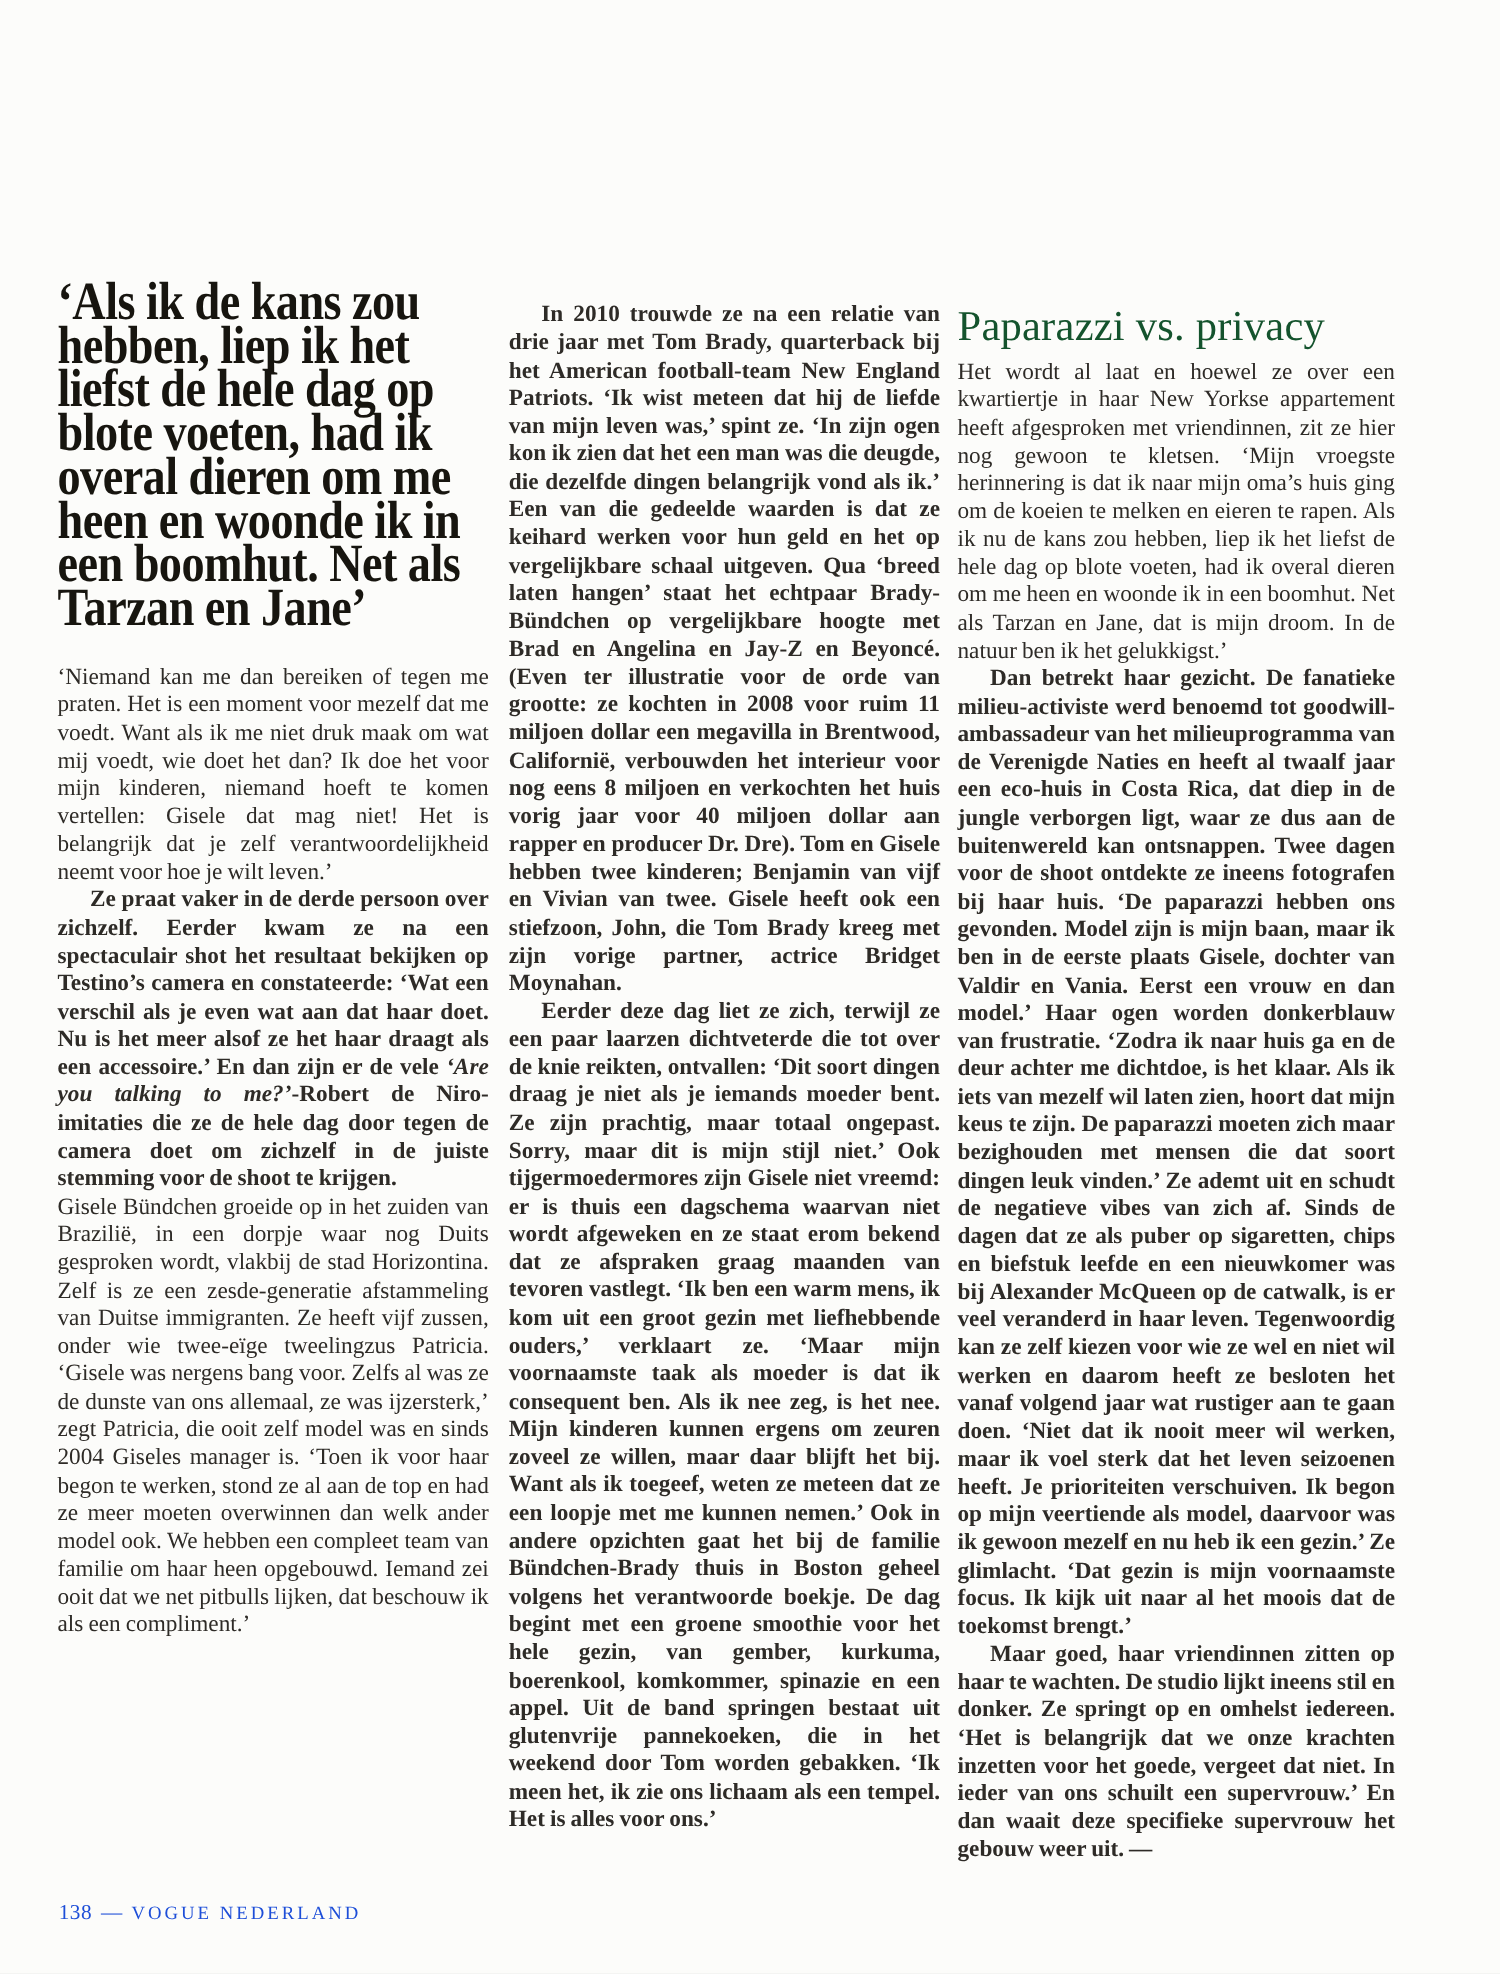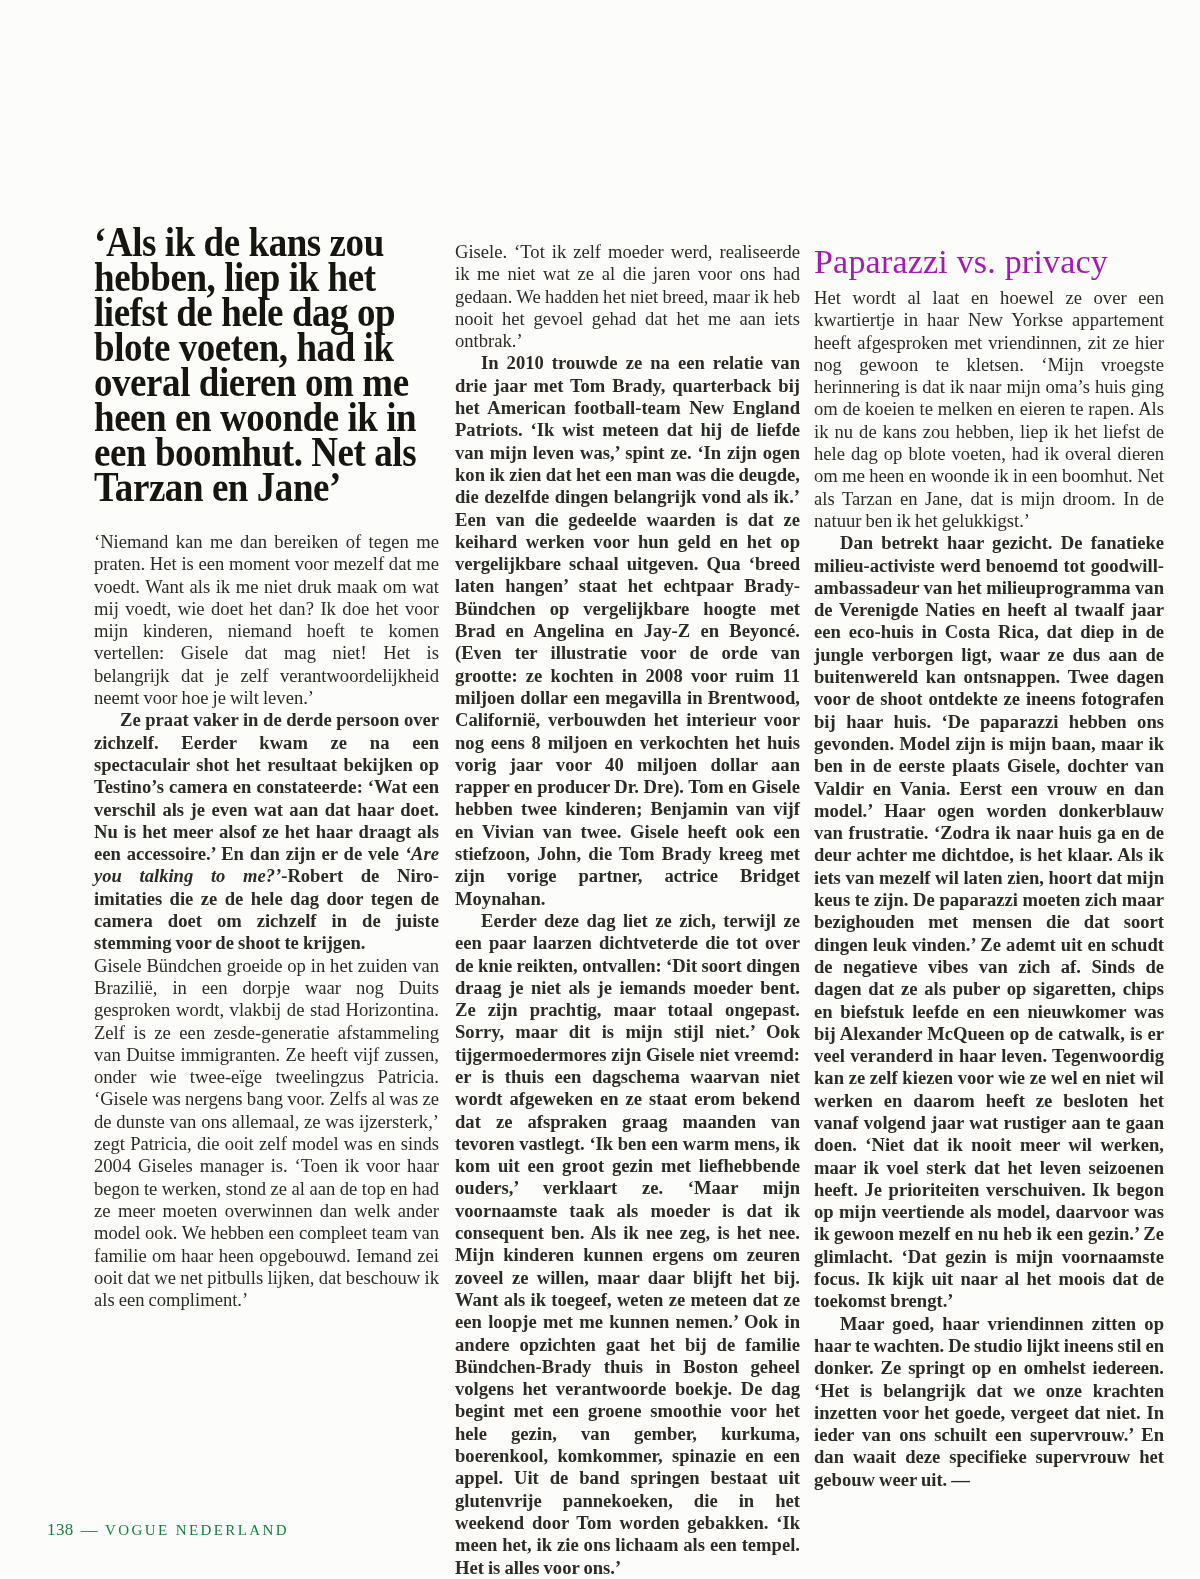--- a/index.html
+++ b/index.html
@@ -6,21 +6,21 @@
   .page {
     position: relative;
     width: 1200px;
     height: 1579px;
     margin: 0 auto;
     background: #fcfcfa;
     font-family: "Liberation Serif", serif;
     color: #2e2b27;
     overflow: hidden;
   }
-  .col { position: absolute; margin-left: 48px; }
+  .col { position: absolute; }
   .col1 { left: 46px;  top: 224px; width: 345px; }
   .col2 { left: 407px; top: 241px; width: 345px; }
   .col3 { left: 766px; top: 242px; width: 350px; }
 
   .pullquote { margin: 0 0 27px 0; }
   .pq-line {
     font-size: 43px;
     font-weight: 700;
     line-height: 35px;
     letter-spacing: -0.5px;
@@ -39,31 +39,31 @@
     hyphens: auto;
   }
   p.indent { text-indent: 26px; font-weight: bold; }
 
   h2.heading {
     margin: 13px 0 5px 0;
     font-weight: 400;
     font-size: 34px;
     line-height: 40px;
     letter-spacing: 0.2px;
-    color: #a21caf;
+    color: #14532d;
   }
   .col3 h2.heading { margin-top: 0; margin-bottom: 5px; }
 
   .it { font-style: italic; }
 
   .footer {
     position: absolute;
     left: 47px;
     top: 1520px;
-    color: #15803d;
+    color: #1d4ed8;
     font-size: 17px;
     letter-spacing: 0.4px;
   }
   .footer .dash { margin: 0 7px; }
   .footer .mag { font-size: 15px; letter-spacing: 2.4px; }
 </style>
 </head>
 <body>
 
 <div class="page">
@@ -78,21 +78,20 @@
       <div class="pq-line">heen en woonde ik in</div>
       <div class="pq-line">een boomhut. Net als</div>
       <div class="pq-line">Tarzan en Jane’</div>
     </div>
     <p class="body">‘Niemand kan me dan bereiken of tegen me praten. Het is een moment voor mezelf dat me voedt. Want als ik me niet druk maak om wat mij voedt, wie doet het dan? Ik doe het voor mijn kinderen, niemand hoeft te komen vertellen: Gisele dat mag niet! Het is belangrijk dat je zelf verantwoordelijkheid neemt voor hoe je wilt leven.’</p>
     <p class="body indent"><span>Ze praat vaker in de derde persoon over zichzelf. Eerder kwam ze na een spectaculair shot het resultaat bekijken op Testino’s camera en constateerde: ‘Wat een verschil als je even wat aan dat haar doet. Nu is het meer alsof ze het haar draagt als een accessoire.’ En dan zijn er de vele </span><span class="it">‘Are you talking to me?’</span><span>-Robert de Niro-imitaties die ze de hele dag door tegen de camera doet om zichzelf in de juiste stemming voor de shoot te krijgen.</span></p>
     <p class="body">Gisele Bündchen groeide op in het zuiden van Brazilië, in een dorpje waar nog Duits gesproken wordt, vlakbij de stad Horizontina. Zelf is ze een zesde-generatie afstammeling van Duitse immigranten. Ze heeft vijf zussen, onder wie twee-eïge tweelingzus Patricia. ‘Gisele was nergens bang voor. Zelfs al was ze de dunste van ons allemaal, ze was ijzersterk,’ zegt Patricia, die ooit zelf model was en sinds 2004 Giseles manager is. ‘Toen ik voor haar begon te werken, stond ze al aan de top en had ze meer moeten overwinnen dan welk ander model ook. We hebben een compleet team van familie om haar heen opgebouwd. Iemand zei ooit dat we net pitbulls lijken, dat beschouw ik als een compliment.’</p>
   </section>
 
   <section class="col col2">
-    <p class="body">Gisele. ‘Tot ik zelf moeder werd, realiseerde ik me niet wat ze al die jaren voor ons had gedaan. We hadden het niet breed, maar ik heb nooit het gevoel gehad dat het me aan iets ontbrak.’</p>
     <p class="body indent">In 2010 trouwde ze na een relatie van drie jaar met Tom Brady, quarterback bij het American football-team New England Patriots. ‘Ik wist meteen dat hij de liefde van mijn leven was,’ spint ze. ‘In zijn ogen kon ik zien dat het een man was die deugde, die dezelfde dingen belangrijk vond als ik.’ Een van die gedeelde waarden is dat ze keihard werken voor hun geld en het op vergelijkbare schaal uitgeven. Qua ‘breed laten hangen’ staat het echtpaar Brady-Bündchen op vergelijkbare hoogte met Brad en Angelina en Jay-Z en Beyoncé. (Even ter illustratie voor de orde van grootte: ze kochten in 2008 voor ruim 11 miljoen dollar een megavilla in Brentwood, Californië, verbouwden het interieur voor nog eens 8 miljoen en verkochten het huis vorig jaar voor 40 miljoen dollar aan rapper en producer Dr. Dre). Tom en Gisele hebben twee kinderen; Benjamin van vijf en Vivian van twee. Gisele heeft ook een stiefzoon, John, die Tom Brady kreeg met zijn vorige partner, actrice Bridget Moynahan.</p>
     <p class="body indent">Eerder deze dag liet ze zich, terwijl ze een paar laarzen dichtveterde die tot over de knie reikten, ontvallen: ‘Dit soort dingen draag je niet als je iemands moeder bent. Ze zijn prachtig, maar totaal ongepast. Sorry, maar dit is mijn stijl niet.’ Ook tijgermoedermores zijn Gisele niet vreemd: er is thuis een dagschema waarvan niet wordt afgeweken en ze staat erom bekend dat ze afspraken graag maanden van tevoren vastlegt. ‘Ik ben een warm mens, ik kom uit een groot gezin met liefhebbende ouders,’ verklaart ze. ‘Maar mijn voornaamste taak als moeder is dat ik consequent ben. Als ik nee zeg, is het nee. Mijn kinderen kunnen ergens om zeuren zoveel ze willen, maar daar blijft het bij. Want als ik toegeef, weten ze meteen dat ze een loopje met me kunnen nemen.’ Ook in andere opzichten gaat het bij de familie Bündchen-Brady thuis in Boston geheel volgens het verantwoorde boekje. De dag begint met een groene smoothie voor het hele gezin, van gember, kurkuma, boerenkool, komkommer, spinazie en een appel. Uit de band springen bestaat uit glutenvrije pannekoeken, die in het weekend door Tom worden gebakken. ‘Ik meen het, ik zie ons lichaam als een tempel. Het is alles voor ons.’</p>
   </section>
 
   <section class="col col3">
     <h2 class="heading">Paparazzi vs. privacy</h2>
     <p class="body">Het wordt al laat en hoewel ze over een kwartiertje in haar New Yorkse appartement heeft afgesproken met vriendinnen, zit ze hier nog gewoon te kletsen. ‘Mijn vroegste herinnering is dat ik naar mijn oma’s huis ging om de koeien te melken en eieren te rapen. Als ik nu de kans zou hebben, liep ik het liefst de hele dag op blote voeten, had ik overal dieren om me heen en woonde ik in een boomhut. Net als Tarzan en Jane, dat is mijn droom. In de natuur ben ik het gelukkigst.’</p>
     <p class="body indent">Dan betrekt haar gezicht. De fanatieke milieu-activiste werd benoemd tot goodwill-ambassadeur van het milieuprogramma van de Verenigde Naties en heeft al twaalf jaar een eco-huis in Costa Rica, dat diep in de jungle verborgen ligt, waar ze dus aan de buitenwereld kan ontsnappen. Twee dagen voor de shoot ontdekte ze ineens fotografen bij haar huis. ‘De paparazzi hebben ons gevonden. Model zijn is mijn baan, maar ik ben in de eerste plaats Gisele, dochter van Valdir en Vania. Eerst een vrouw en dan model.’ Haar ogen worden donkerblauw van frustratie. ‘Zodra ik naar huis ga en de deur achter me dichtdoe, is het klaar. Als ik iets van mezelf wil laten zien, hoort dat mijn keus te zijn. De paparazzi moeten zich maar bezighouden met mensen die dat soort dingen leuk vinden.’ Ze ademt uit en schudt de negatieve vibes van zich af. Sinds de dagen dat ze als puber op sigaretten, chips en biefstuk leefde en een nieuwkomer was bij Alexander McQueen op de catwalk, is er veel veranderd in haar leven. Tegenwoordig kan ze zelf kiezen voor wie ze wel en niet wil werken en daarom heeft ze besloten het vanaf volgend jaar wat rustiger aan te gaan doen. ‘Niet dat ik nooit meer wil werken, maar ik voel sterk dat het leven seizoenen heeft. Je prioriteiten verschuiven. Ik begon op mijn veertiende als model, daarvoor was ik gewoon mezelf en nu heb ik een gezin.’ Ze glimlacht. ‘Dat gezin is mijn voornaamste focus. Ik kijk uit naar al het moois dat de toekomst brengt.’</p>
     <p class="body indent">Maar goed, haar vriendinnen zitten op haar te wachten. De studio lijkt ineens stil en donker. Ze springt op en omhelst iedereen. ‘Het is belangrijk dat we onze krachten inzetten voor het goede, vergeet dat niet. In ieder van ons schuilt een supervrouw.’ En dan waait deze specifieke supervrouw het gebouw weer uit. —</p>
   </section>

